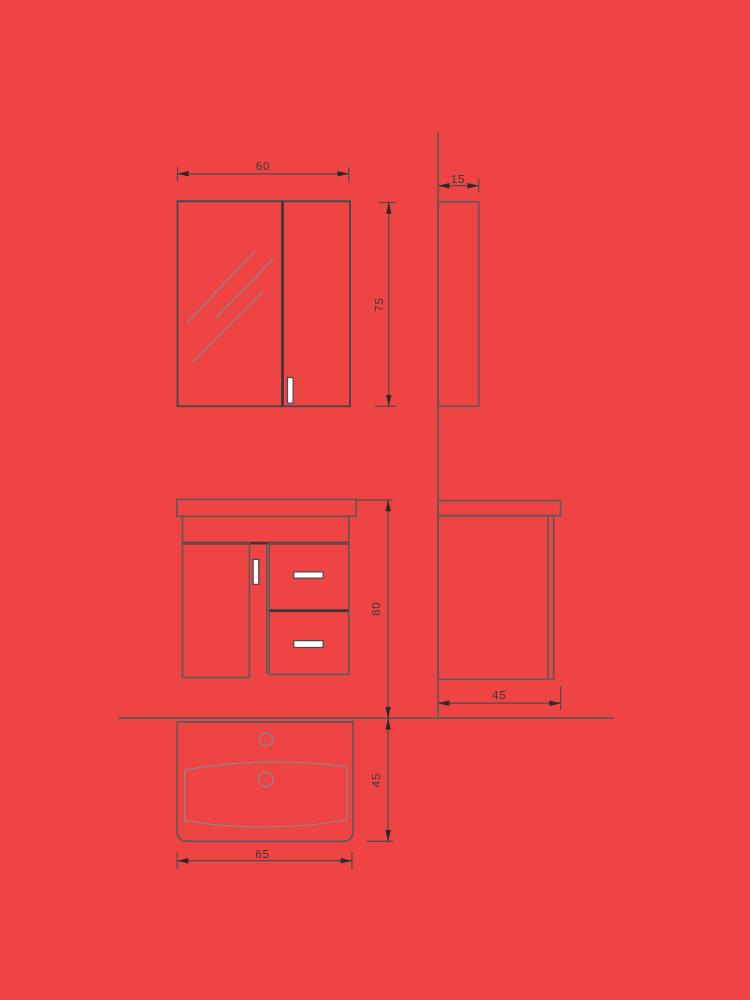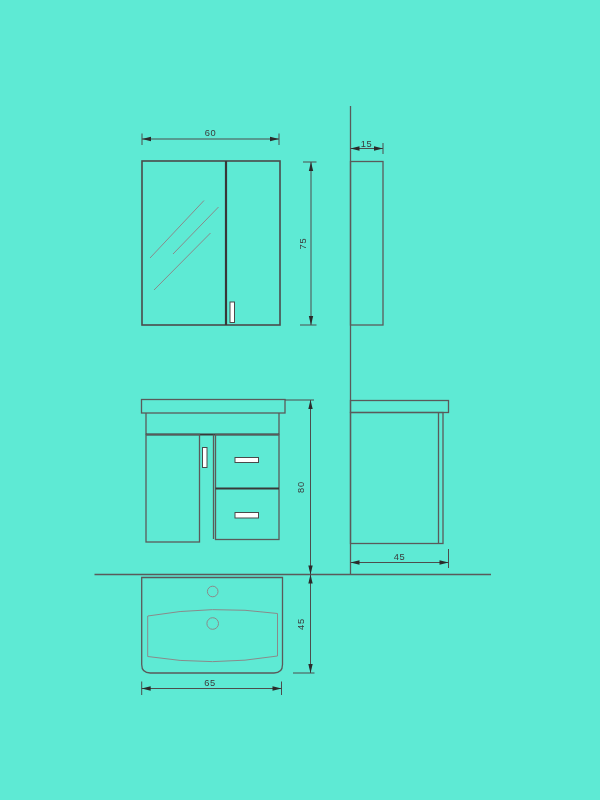--- a/index.html
+++ b/index.html
@@ -1,16 +1,16 @@
 <!DOCTYPE html>
 <html><head>
 <meta charset="utf-8">
 <style>
   html,body{margin:0;padding:0;background:#ffffff;}
-  .page{width:600px;height:800px;position:relative;background:#5eead4;overflow:hidden;}
+  .page{width:600px;height:800px;position:relative;background:#ef4444;overflow:hidden;}
   svg{display:block;}
   .ln{stroke:#5a5a5a;stroke-width:1.3;fill:none;}
   .ln-main{stroke:#4a4a4a;stroke-width:1.6;fill:none;}
   .ln-dark{stroke:#383838;stroke-width:2.2;fill:none;}
   .ln-thin{stroke:#8a8a8a;stroke-width:1;fill:none;}
   .dim{stroke:#4d4d4d;stroke-width:1;fill:none;}
   .arrow{fill:#2b2b2b;stroke:none;}
   .handle{fill:#ffffff;stroke:#4a4a4a;stroke-width:1;}
   .dim-text{font-family:"Liberation Sans",sans-serif;font-size:9.3px;fill:#3a3a3a;letter-spacing:0.7px;}
 </style>

